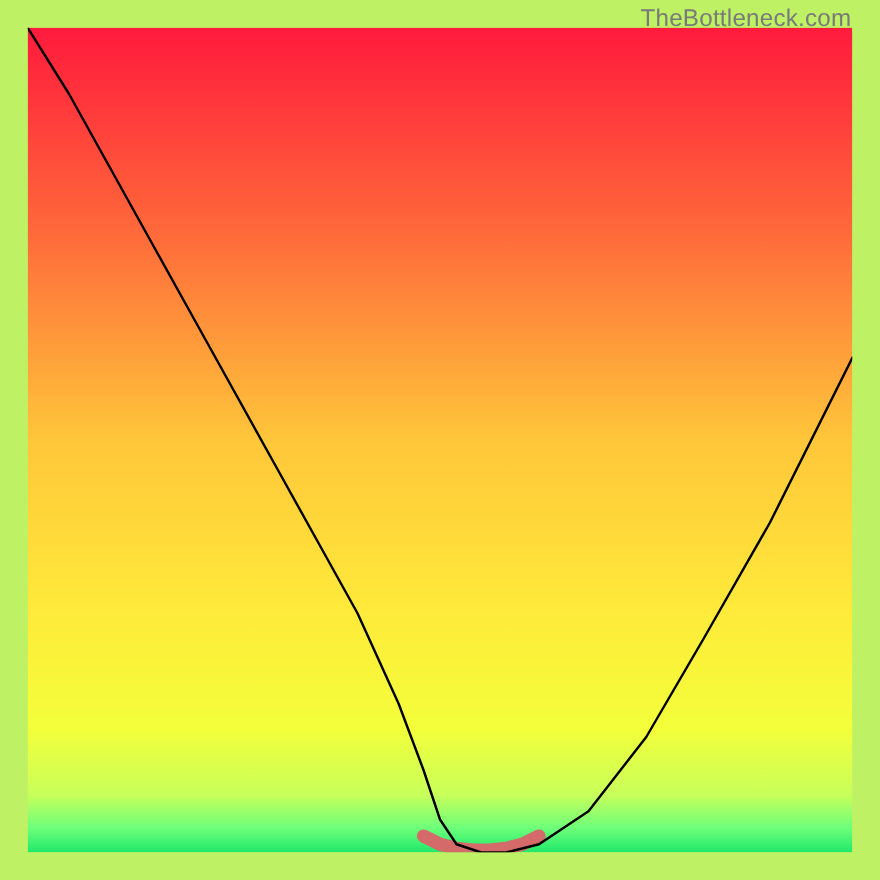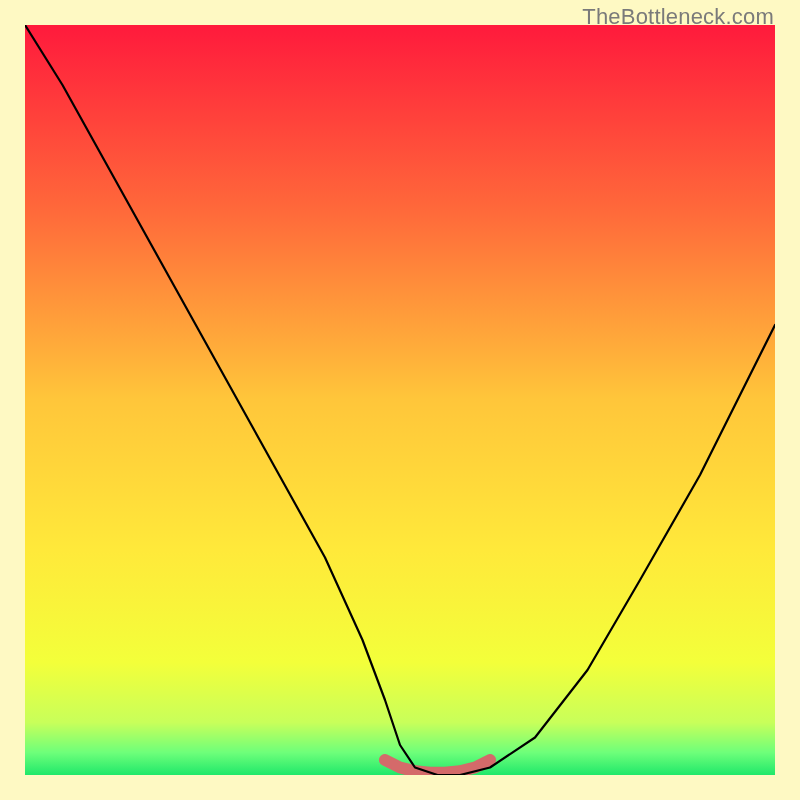--- a/index.html
+++ b/index.html
@@ -7,21 +7,21 @@
     padding: 0;
     width: 800px;
     height: 800px;
     background: #000;
     overflow: hidden;
   }
   .frame {
     position: relative;
     width: 800px;
     height: 800px;
-    background: #fef9c3;
+    background: #bef264;
   }
   .plot-area {
     position: absolute;
     left: 25px;
     top: 25px;
     width: 750px;
     height: 750px;
     overflow: hidden;
   }
   .gradient {

